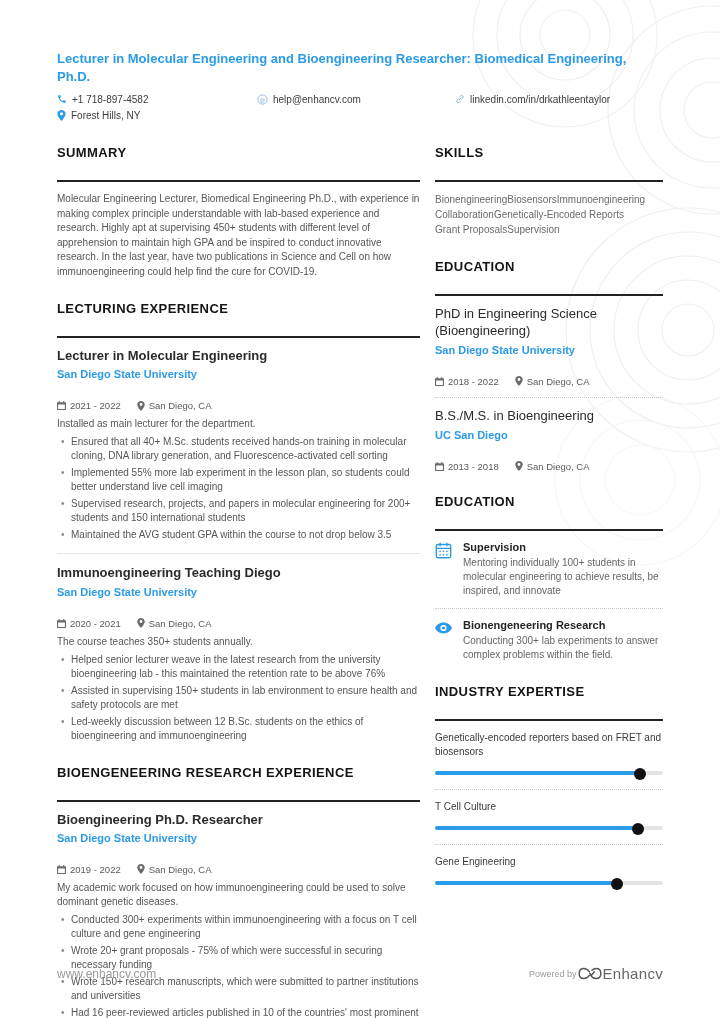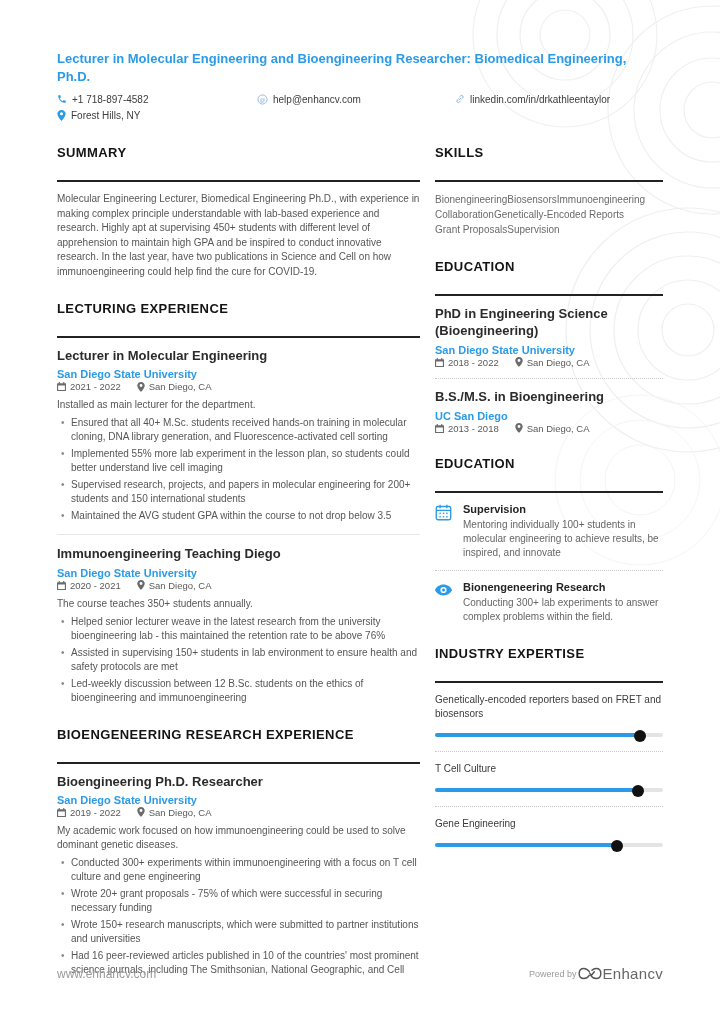--- a/index.html
+++ b/index.html
@@ -27,36 +27,36 @@
 
   .section { margin-bottom:22px; }
   .sec-head { font-size:13px; font-weight:800; color:#141414; letter-spacing:.4px;
               border-bottom:2.5px solid #222; padding-bottom:20px; margin-bottom:10px; }
 
   .body-text { font-size:10px; line-height:1.45; color:#565656; }
 
   .entry { margin-bottom:4px; }
   .entry-title { font-size:13px; font-weight:600; color:#2b2b2b; line-height:1.25; }
   .entry-company { font-size:11px; font-weight:700; color:var(--accent); margin-top:4px; }
-  .entry-meta { display:flex; align-items:center; gap:16px; margin-top:1px;
+  .entry-meta { display:flex; align-items:center; gap:16px; margin-top:20px;
                 font-size:9.5px; color:#5a5a5a; }
   .meta-item { display:flex; align-items:center; gap:4px; }
   .entry-desc { font-size:10px; color:#565656; margin-top:6px; line-height:1.4; }
   ul.bullets { list-style:none; margin-top:4px; }
   ul.bullets li { font-size:10px; color:#565656; line-height:1.4; padding-left:14px;
                   position:relative; margin-top:3px; }
   ul.bullets li::before { content:"•"; position:absolute; left:4px; color:#8a8a8a; }
   .entry-divider { border-top:1px solid #e7e7e7; margin:11px 0 11px 0; }
   .dot-divider { border-top:1px dotted #c9c9c9; margin:10px 0; }
 
   
   .skills-wrap { display:flex; flex-wrap:wrap; font-size:10px; color:#6a6a6a; line-height:1.5; }
   .skill-tag { white-space:pre-wrap; }
 
-  .edu-degree { font-size:13px; font-weight:700; color:#2b2b2b; line-height:1.3; }
+  .edu-degree { font-size:13px; font-weight:400; color:#2b2b2b; line-height:1.3; }
   .edu-school { font-size:11px; font-weight:700; color:var(--accent); margin-top:4px; }
 
   .strength-item { display:flex; gap:10px; }
   .strength-icon { flex:0 0 18px; padding-top:1px; }
   .strength-title { font-size:11px; font-weight:700; color:#242424; }
   .strength-text { font-size:10px; color:#666; line-height:1.4; margin-top:3px; }
 
   .exp-label { font-size:10px; color:#3a3a3a; line-height:1.4; margin-bottom:8px; }
   .slider { position:relative; height:12px; }
   .track-base { position:absolute; top:4.5px; left:0; right:0; height:4px;

